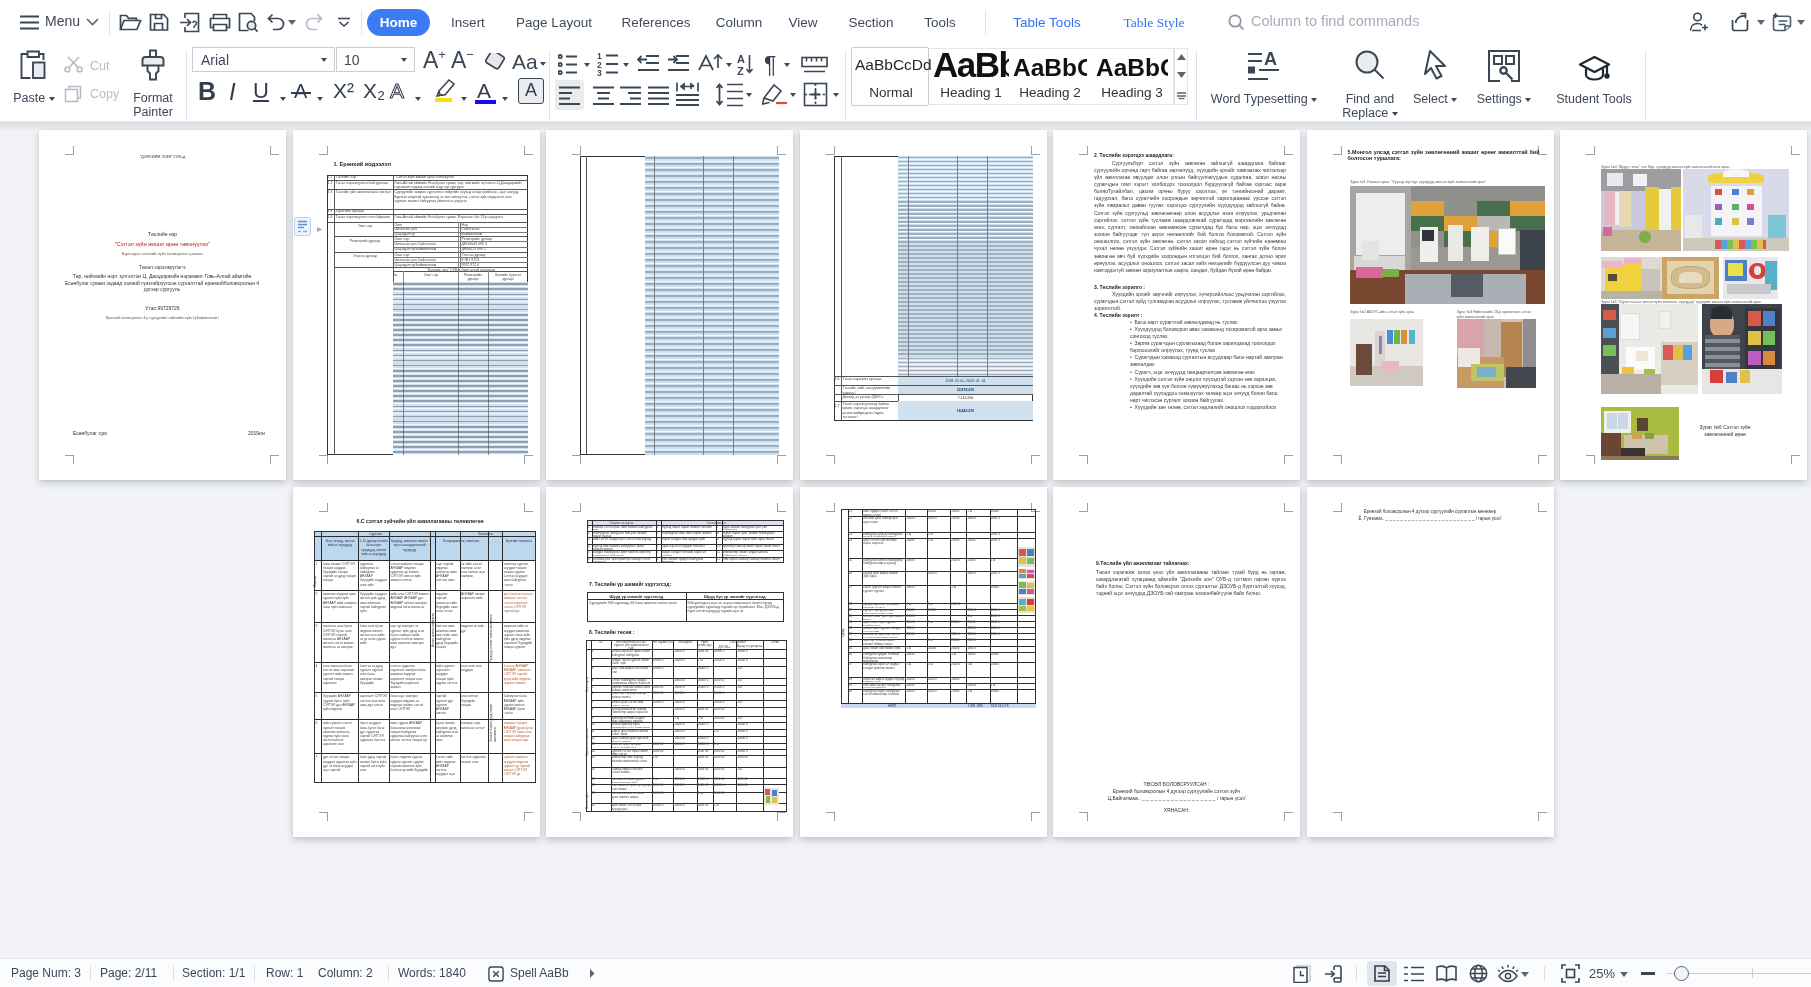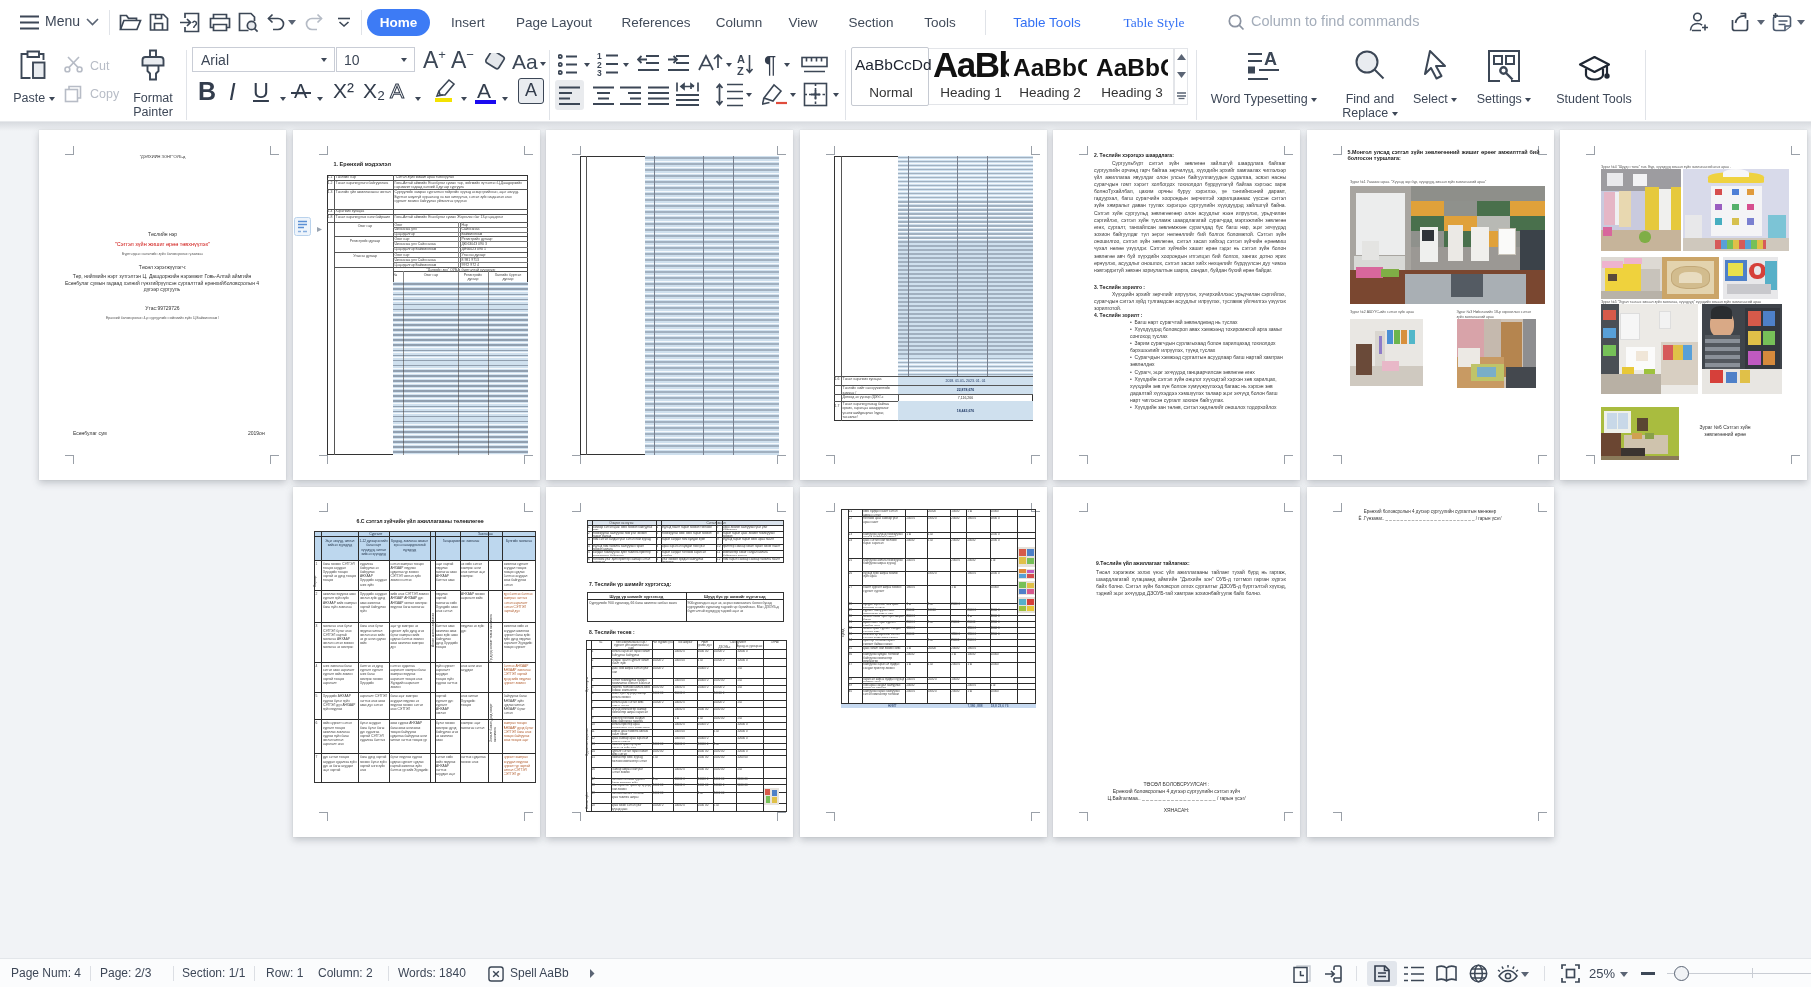--- a/index.html
+++ b/index.html
@@ -1242,23 +1242,23 @@
     <div class="page" id="p12" style="left:1306.5px;top:365px;">
         <i class="c1"></i>
         <i class="c2"></i>
         <i class="c3"></i>
         <i class="c4"></i>
       <div class="t45" style="position:absolute;left:0;top:22px;width:247px;text-align:center;color:#333;font-size:4.5px;">Ерөнхий боловсролын 4 дүгээр сургуулийн сургалтын менежер</div>
       <div class="t45" style="position:absolute;left:0;top:29px;width:247px;text-align:center;color:#333;font-size:4.5px;">Ё .Гүнзаяаг.. _ _ _ _ _ _ _ _ _ _ _ _ _ _ _ _ _ _ _ _ _ _ _ _ / гарын үсэг/</div>
     </div>
   </div>
   <div id="status">
-    <div class="s" style="left:11px;">Page Num: 4</div>
+    <div class="s" style="left:11px;">Page Num: 3</div>
     <div class="sep" style="left:90px;"></div>
-    <div class="s" style="left:100px;">Page: 2/3</div>
+    <div class="s" style="left:100px;">Page: 2/11</div>
     <div class="sep" style="left:173px;"></div>
     <div class="s" style="left:182px;">Section: 1/1</div>
     <div class="sep" style="left:254px;"></div>
     <div class="s" style="left:266px;">Row: 1</div>
     <div class="s" style="left:318px;">Column: 2</div>
     <div class="sep" style="left:388px;"></div>
     <div class="s" style="left:398px;">Words: 1840</div>
     <svg style="position:absolute;left:488px;top:7px" width="16" height="16" viewBox="0 0 17 17">
         <rect x="1" y="1" width="15" height="15" rx="2.5" stroke="#3c4756" stroke-width="1.5" fill="none"></rect>
         <path d="M5.5 5.5l6 6M11.5 5.5l-6 6" stroke="#3c4756" stroke-width="1.5"></path>

